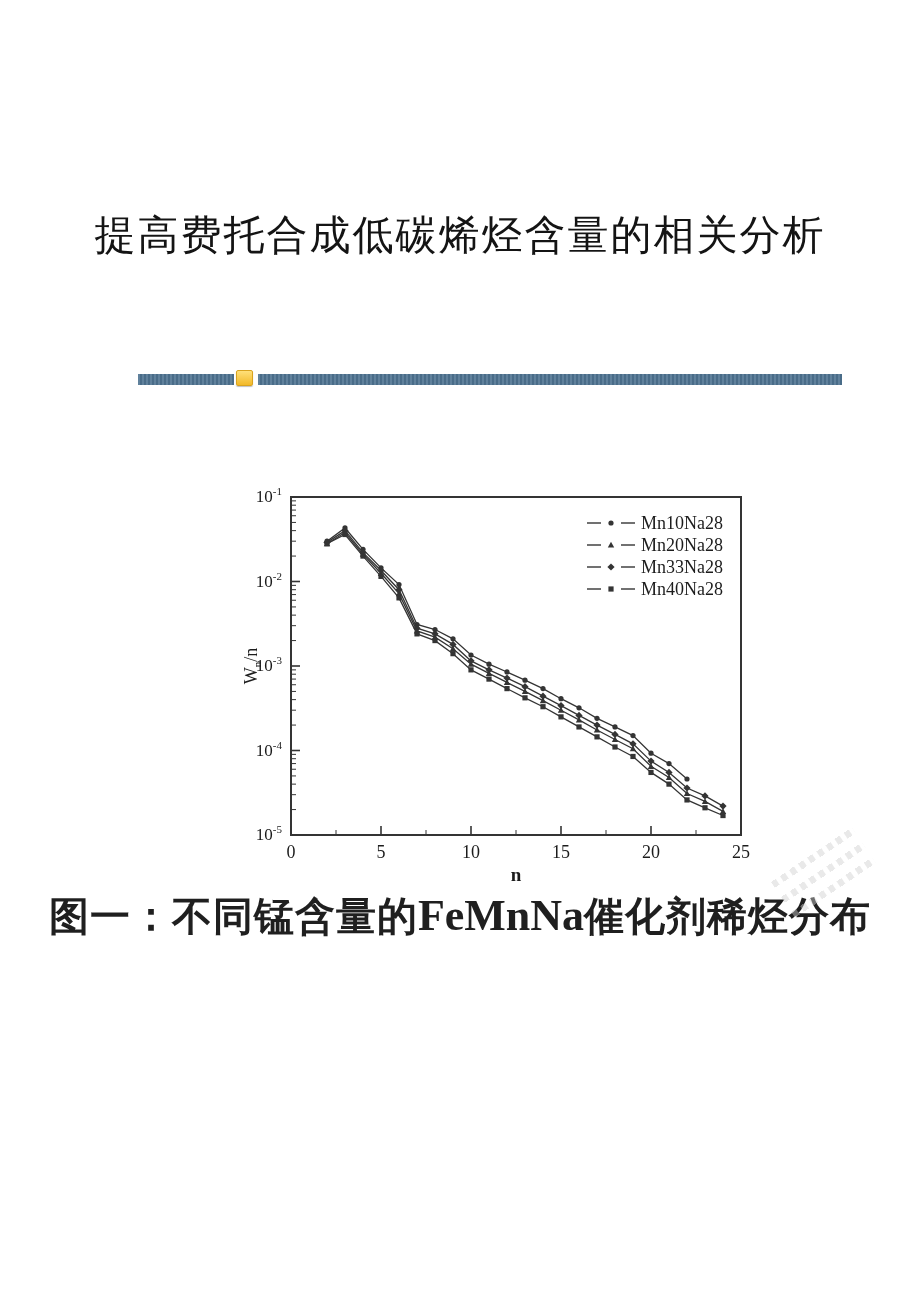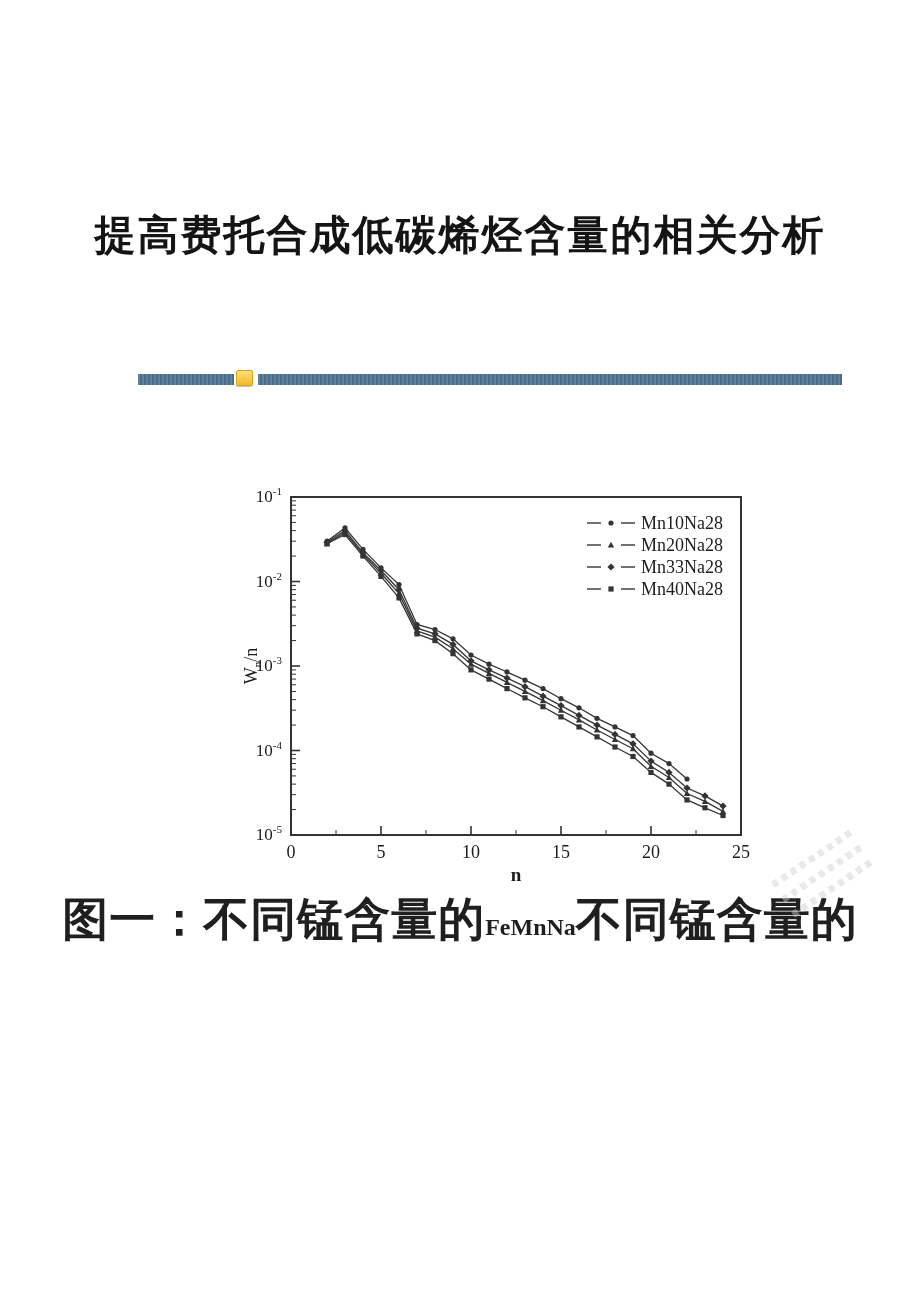--- a/index.html
+++ b/index.html
@@ -4,21 +4,21 @@
 <style>
   html,body{margin:0;padding:0;}
   body{background:#ffffff;font-family:"Liberation Sans","DejaVu Sans",sans-serif;}
   .page{position:relative;width:920px;height:1302px;background:#ffffff;overflow:hidden;}
 
   
   .doc-title{
     position:absolute;top:208px;left:0;width:100%;
     text-align:center;
     font-family:"Liberation Serif","DejaVu Serif",serif;
-    font-size:41px;font-weight:700;letter-spacing:2px;color:#141414;
+    font-size:41px;font-weight:400;letter-spacing:2px;color:#141414;
   }
 
   
   .divider-seg{
     position:absolute;top:374px;height:11px;
     background-color:#4e7391;
     background-image:repeating-linear-gradient(90deg,rgba(255,255,255,.10) 0 2px,rgba(0,0,0,.06) 2px 4px);
   }
   .divider-left{left:138px;width:96px;}
   .divider-right{left:258px;width:584px;}
@@ -35,25 +35,25 @@
   #chart{width:520px;height:430px;display:block;}
   #chart text{fill:#1c1c1c;}
 
   
   .figure-caption{
     position:absolute;top:889px;left:0;width:100%;
     text-align:center;color:#1f1f1f;white-space:nowrap;
   }
   .caption-cjk{
     font-family:"DejaVu Sans","Liberation Sans",sans-serif;
-    font-weight:bold;font-size:46px;letter-spacing:1px;
+    font-weight:bold;font-size:40px;letter-spacing:1px;
   }
   .caption-latin{
     font-family:"Liberation Serif","DejaVu Serif",serif;
-    font-weight:600;font-size:24px;letter-spacing:0;
+    font-weight:600;font-size:44px;letter-spacing:0;
   }
 
   
   .watermark{
     position:absolute;left:778px;top:846px;width:98px;height:64px;
     transform:rotate(-34deg);opacity:.45;pointer-events:none;
     background-image:
       repeating-linear-gradient(90deg,#cfcfcf 0 6px,transparent 6px 11px);
     background-size:100% 7px;background-repeat:repeat-y;
     background-position:0 6px;
@@ -265,18 +265,18 @@
             <line x1="354" y1="121" x2="368" y2="121" stroke="#343434" stroke-width="1.4"></line>
             <rect x="375.4" y="118.4" width="5.2" height="5.2" fill="#343434"></rect>
             <line x1="388" y1="121" x2="402" y2="121" stroke="#343434" stroke-width="1.4"></line>
             <text x="408" y="127" font-size="18">Mn40Na28</text>
           </g>
         </g>
       </svg>
   </div>
 
   <div class="figure-caption">
-    <span class="caption-cjk">图一：不同锰含量的</span><span class="caption-latin">FeMnNa</span><span class="caption-cjk">不同锰含量的</span>
+    <span class="caption-cjk">图一：不同锰含量的</span><span class="caption-latin">FeMnNa</span><span class="caption-cjk">催化剂稀烃分布</span>
   </div>
 
   <div class="watermark"></div>
 
 </div>
 
 </body></html>

